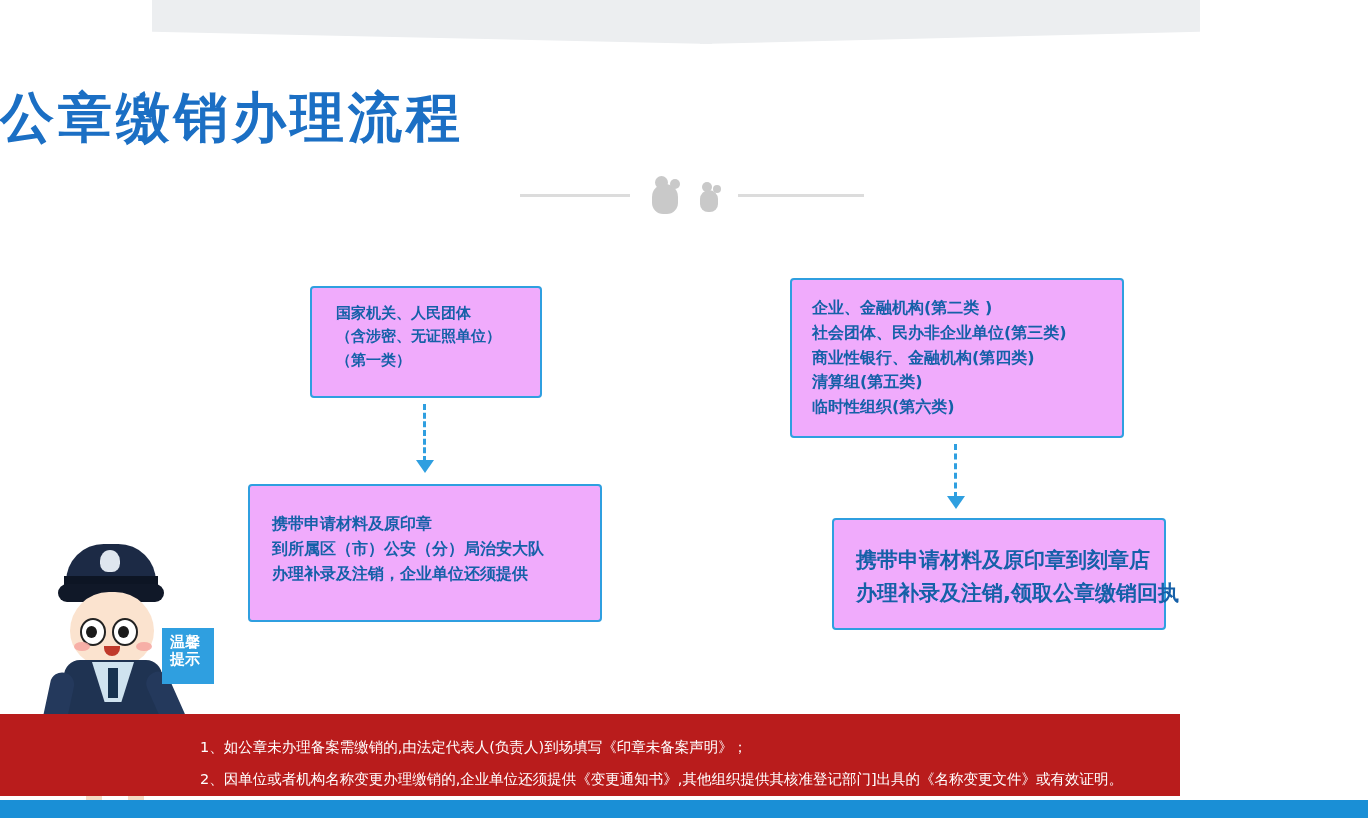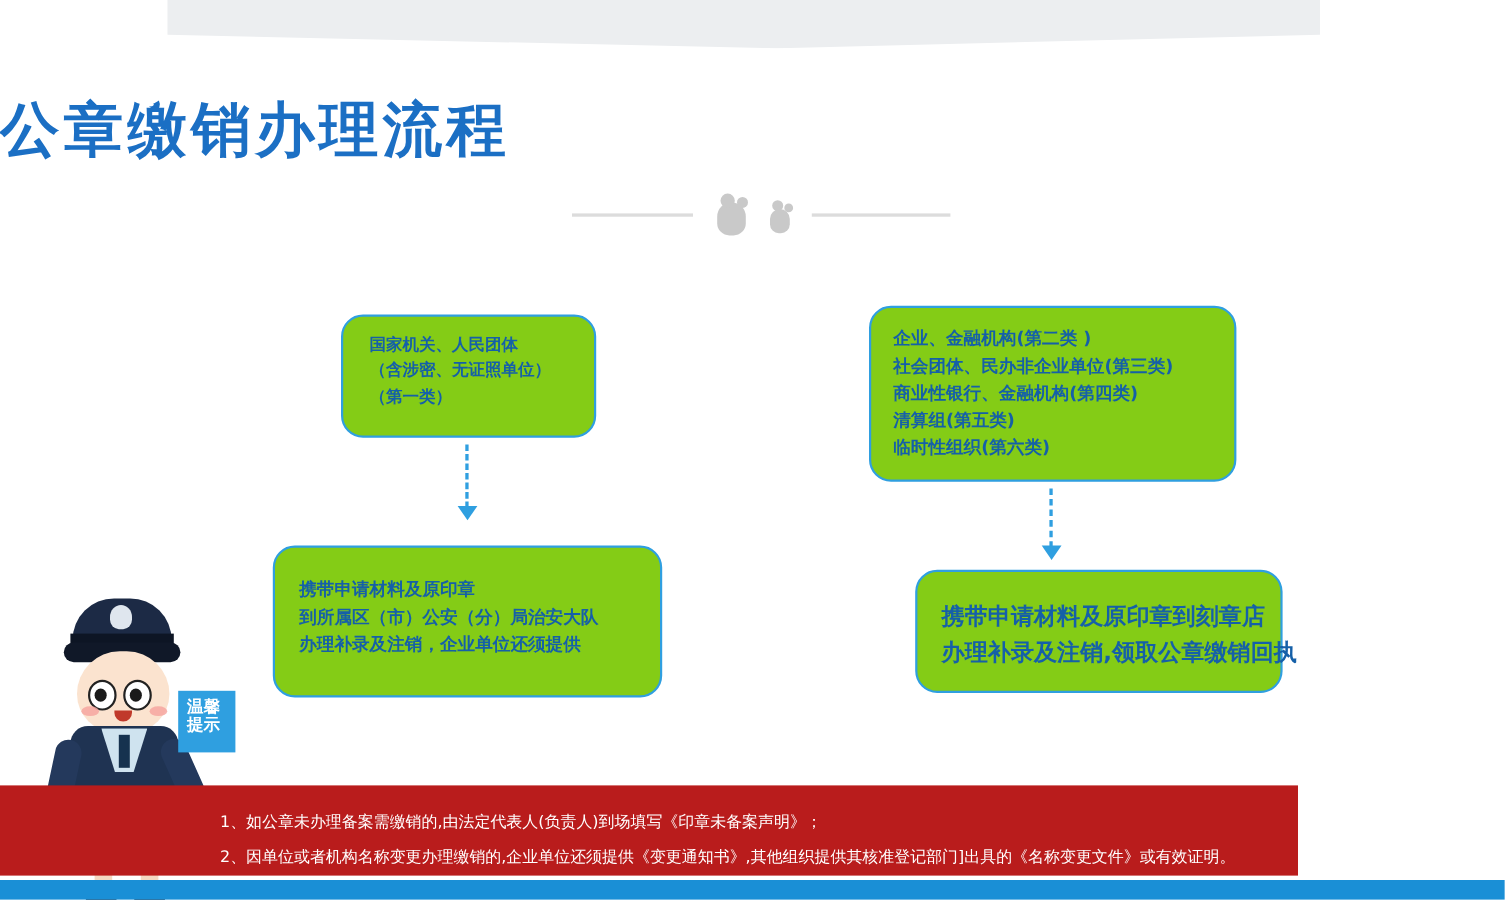--- a/index.html
+++ b/index.html
@@ -103,42 +103,41 @@
   .foot.small-toe2 {
     left: 713px; top: 9px;
     width: 8px; height: 8px;
     border-radius: 50%;
   }
 
   
   .box {
     position: absolute;
     border: 2px solid #2f9fe0;
-    border-radius: 20px;
-    background: #84cc16;
+    border-radius: 4px;
+    background: #f0abfc;
     box-sizing: border-box;
     color: #1560a8;
     font-weight: bold;
     font-family: "DejaVu Sans", "Liberation Sans", sans-serif;
     line-height: 1.55;
   }
   .box .line-item { white-space: nowrap; }
 
   #box-left-top {
     left: 310px; top: 286px;
     width: 232px; height: 112px;
     padding: 14px 0 0 24px;
     font-size: 15px;
   }
   #box-left-bottom {
     left: 248px; top: 484px;
     width: 354px; height: 138px;
     padding: 26px 0 0 22px;
     font-size: 16px;
-    margin-top: 12px;
   }
   #box-right-top {
     left: 790px; top: 278px;
     width: 334px; height: 160px;
     padding: 16px 0 0 20px;
     font-size: 16px;
   }
   #box-right-bottom {
     left: 832px; top: 518px;
     width: 334px; height: 112px;

